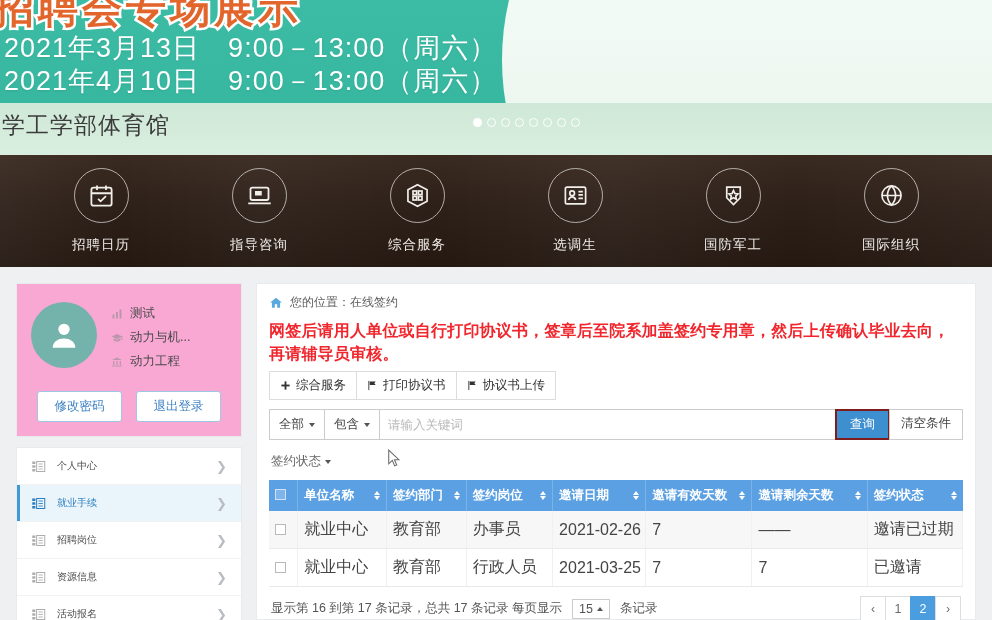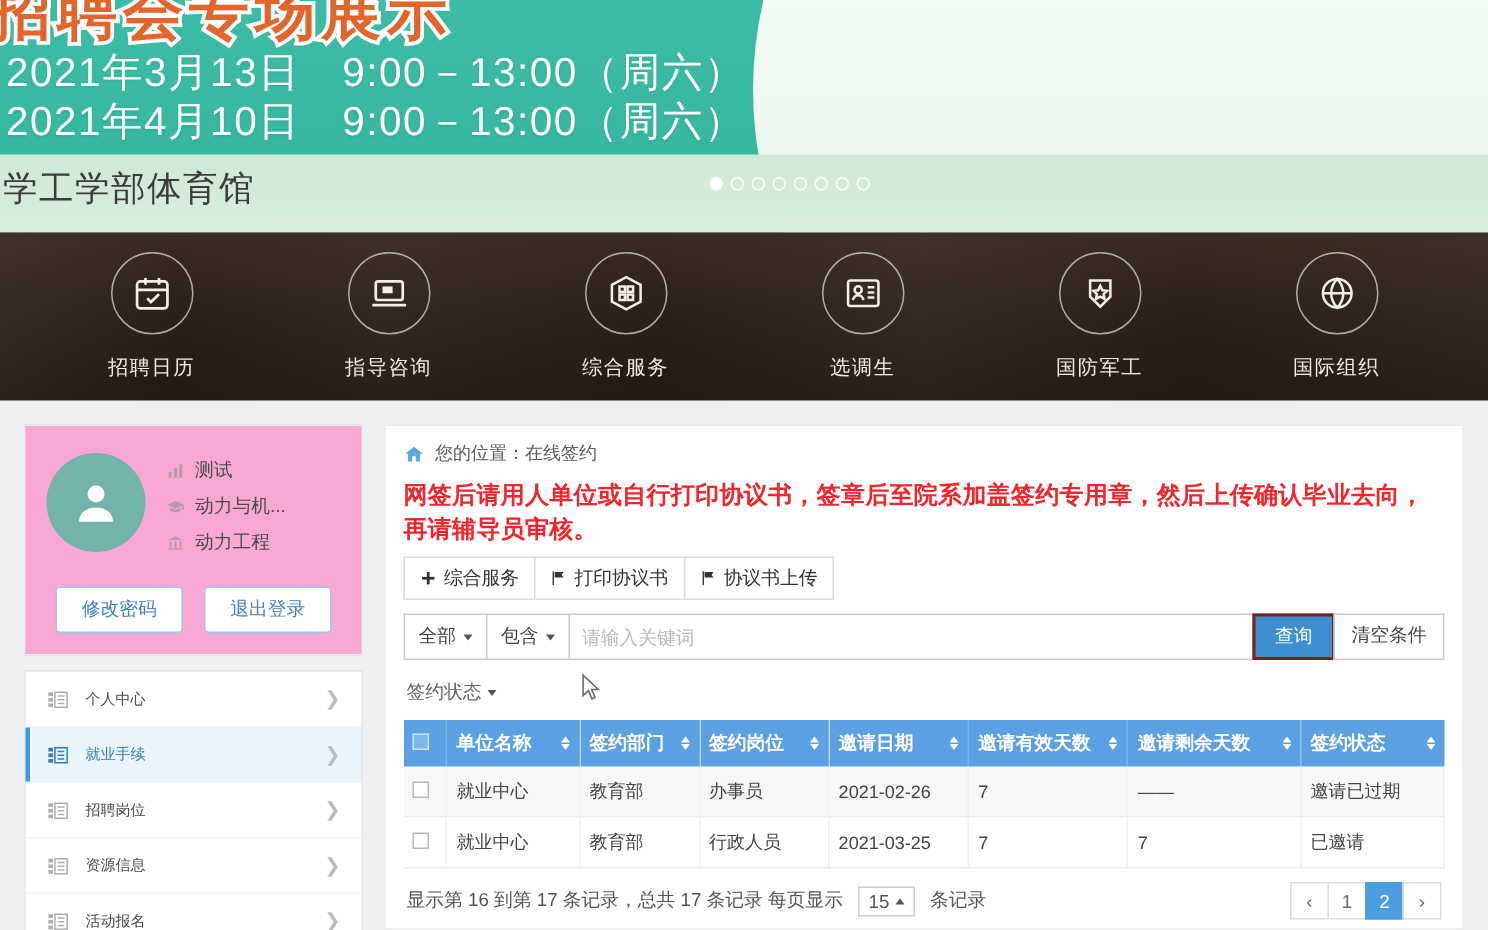--- a/index.html
+++ b/index.html
@@ -153,21 +153,21 @@
     padding:7px 6px; text-align:left; border-right:1px solid #7ab3e8;
     white-space:nowrap; overflow:hidden;
   }
   thead th:last-child{ border-right:none; }
   thead th .sortwrap{ display:flex; align-items:center; justify-content:space-between; gap:4px; }
   .sorticon{ display:inline-flex; flex-direction:column; gap:1px; }
   .sorticon i{ width:0; height:0; border-left:3px solid transparent; border-right:3px solid transparent; }
   .sorticon i.up{ border-bottom:4px solid #fff; }
   .sorticon i.dn{ border-top:4px solid #fff; }
   tbody td{
-    font-size:12px; color:#444; padding:8px 6px; border-bottom:1px solid #eaeaea;
+    font-size:16px; color:#444; padding:8px 6px; border-bottom:1px solid #eaeaea;
     border-right:1px solid #f0f0f0; white-space:nowrap; overflow:hidden;
   }
   tbody tr:nth-child(odd) td{ background:#f7f7f7; }
   tbody tr:nth-child(even) td{ background:#ffffff; }
   .chk{ width:11px; height:11px; border:1px solid #b9b9b9; background:#fff; display:inline-block; }
   .chkhead{ width:11px; height:11px; border:1px solid #cfe2f6; background:#7fb5ea; display:inline-block; }
 
   .pager{ display:flex; align-items:center; justify-content:space-between; padding:9px 2px 0 2px; }
   .pinfo2{ font-size:12.5px; color:#555; display:flex; align-items:center; gap:10px; }
   .perpage{ border:1px solid #ccc; background:#fff; padding:2px 6px; font-size:12.5px; display:flex; align-items:center; gap:4px; cursor:pointer; }

